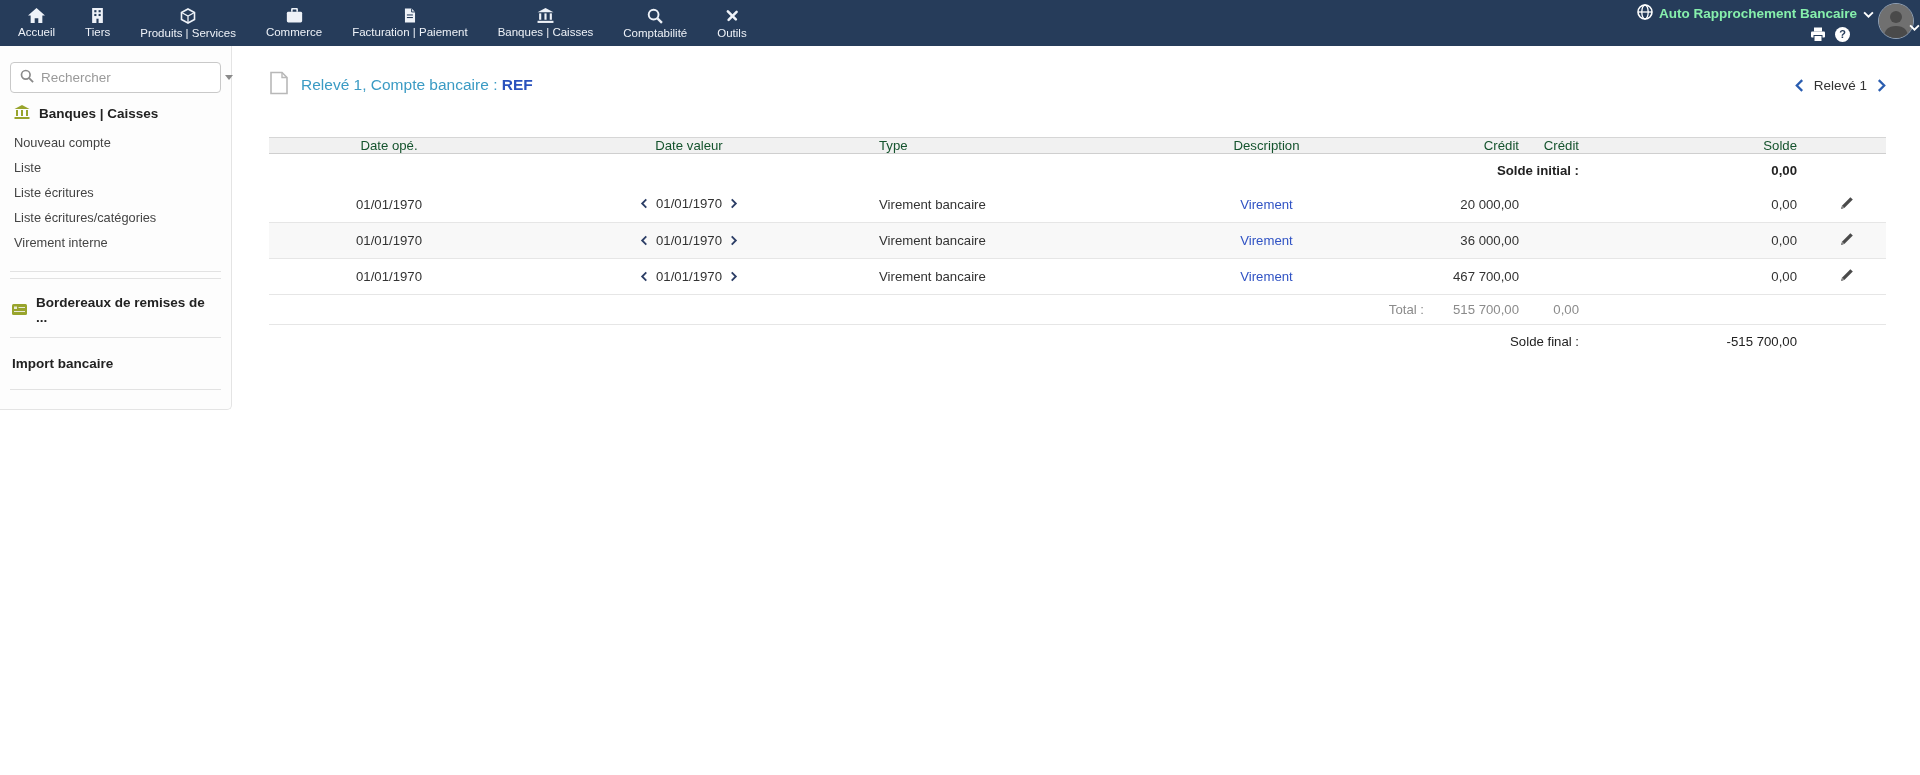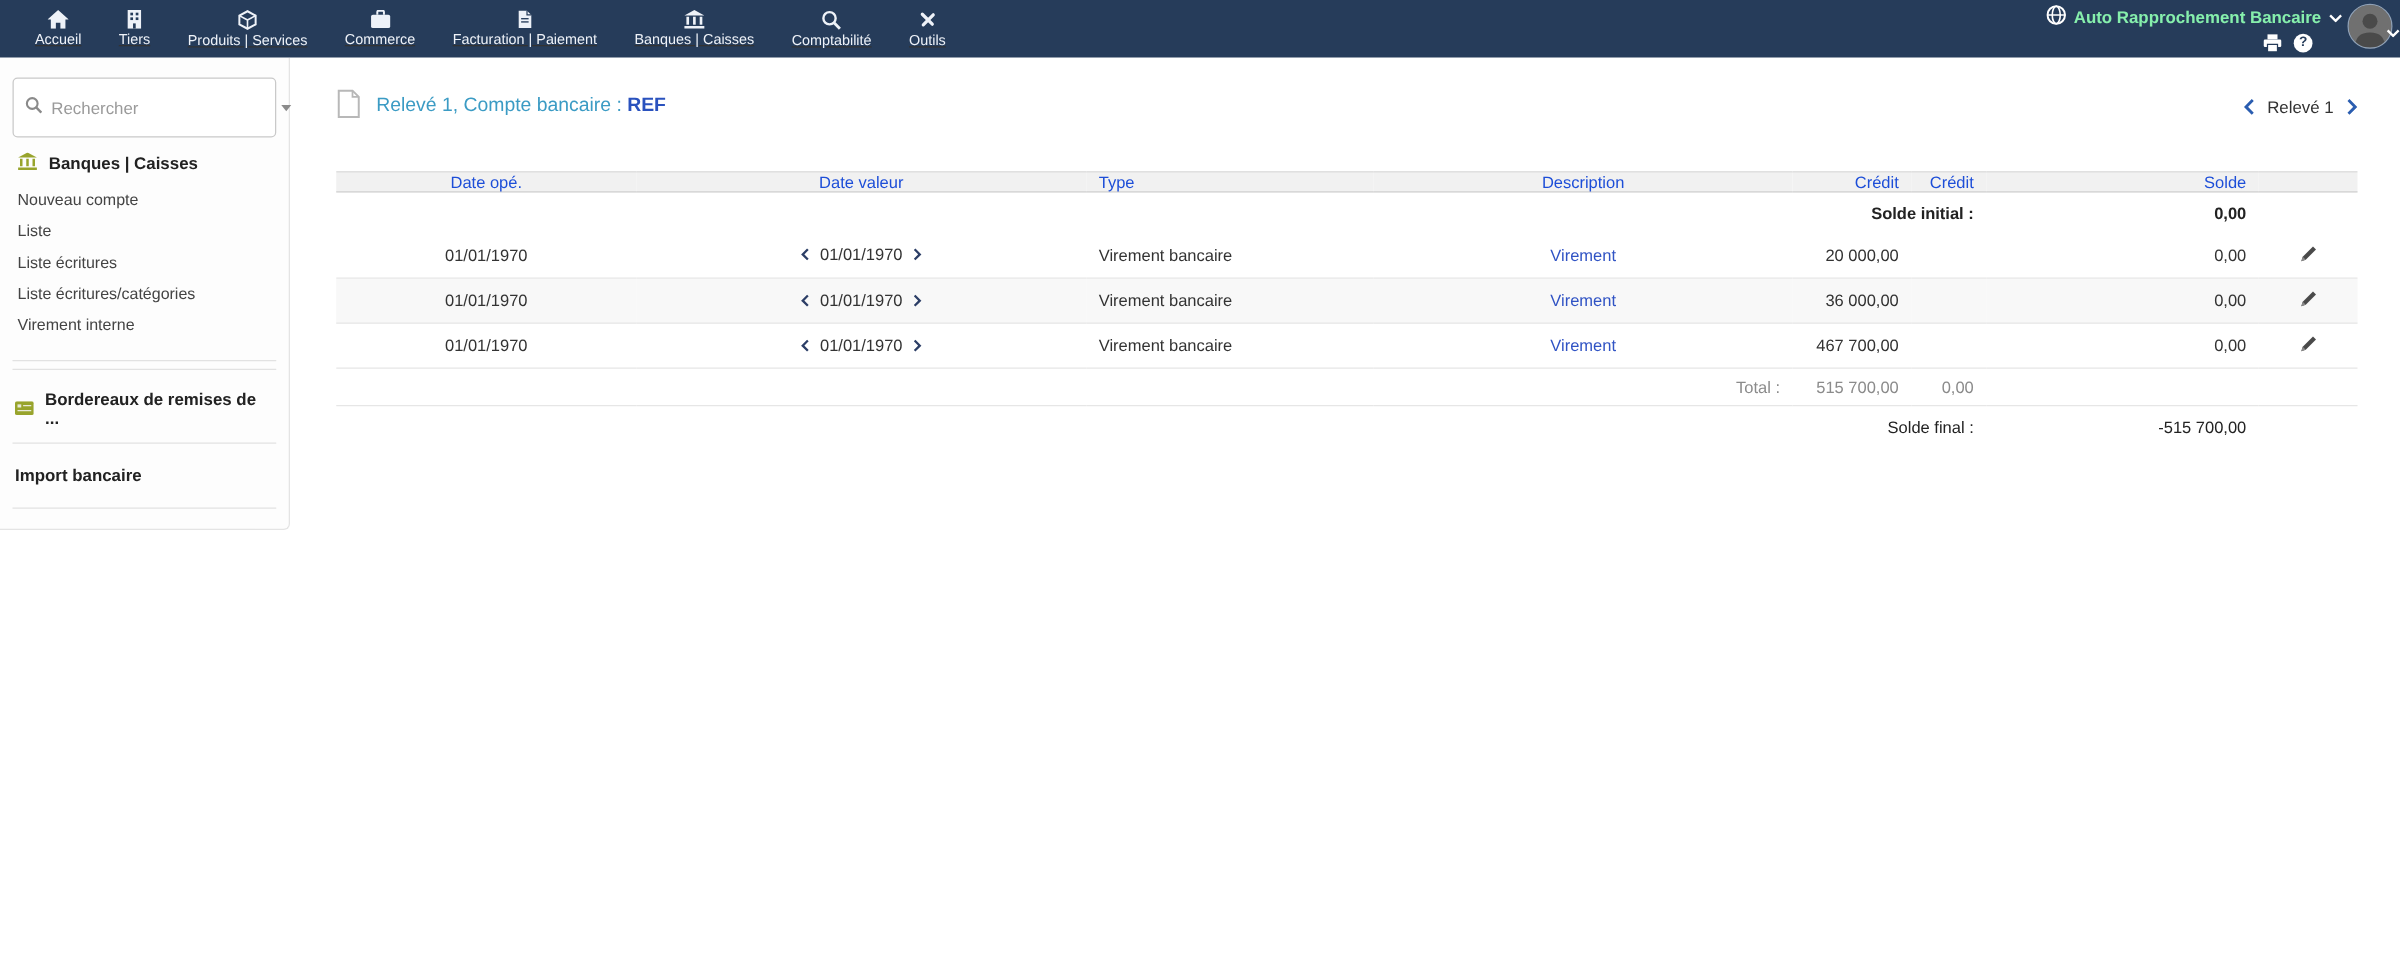--- a/index.html
+++ b/index.html
@@ -1,42 +1,42 @@
 <!DOCTYPE html>
 <html><head>
 <meta charset="utf-8">
 <style>
   * { margin:0; padding:0; box-sizing:border-box; }
   html,body { width:1920px; height:775px; background:#fff; overflow:hidden;
               font-family:"Liberation Sans", sans-serif; color:#333; }
 
   
   .navbar { position:relative; height:46px; background:#263c5a; width:100%; }
-  .nav-menu { display:flex; height:100%; align-items:stretch; padding-left:13px;text-decoration:underline; }
+  .nav-menu { display:flex; height:100%; align-items:stretch; padding-left:3px; }
   .menu-item { display:flex; flex-direction:column; align-items:center; justify-content:center;
                gap:3px; padding:0 15px; cursor:pointer; color:#eef2f8; }
   .menu-item svg { display:block; }
   .menu-item .mlabel { font-size:11.5px; white-space:nowrap; }
   .navbar-right { position:absolute; top:0; right:0; height:100%; padding:4px 46px 0 0; text-align:right; }
   .user-line { display:flex; align-items:center; gap:6px; color:#86efac; font-weight:bold; font-size:13.5px; justify-content:flex-end; }
   .icon-line { display:flex; gap:9px; justify-content:flex-end; margin-top:4px; padding-right:24px; }
   .help-circle { width:15px; height:15px; border-radius:50%; background:#fff; color:#263c5a;
                  font-size:11px; font-weight:bold; line-height:15px; text-align:center; display:inline-block; }
   .avatar { position:absolute; top:3px; right:6px; width:36px; height:36px; border-radius:50%;
             background:#6b6b6b; overflow:hidden; border:1px solid #8fa0b5; }
   .avatar-caret { position:absolute; top:17px; right:0px; }
 
   
   .layout { display:flex; align-items:flex-start; }
 
   
   .sidebar { width:232px; min-height:364px; background:#fdfdfd; border-right:1px solid #e4e4e4;
              border-bottom:1px solid #e4e4e4; border-bottom-right-radius:5px; padding:16px 10px 10px 10px; }
   .search-box { display:flex; align-items:center; gap:7px; border:1px solid #c9c9c9; border-radius:4px;
-                background:#fff; height:48px; padding:0 9px; }
+                background:#fff; height:31px; padding:0 9px; }
   .search-box input { border:none; outline:none; flex:1; font-size:13.5px; color:#444;
                       font-family:"Liberation Sans", sans-serif; background:transparent; }
   .search-box input::placeholder { color:#9a9a9a; }
   .dd-caret { width:0; height:0; border-left:4px solid transparent; border-right:4px solid transparent;
               border-top:5px solid #8a8a8a; }
   .side-section { padding:2px 2px; }
   .section-head { display:flex; align-items:center; gap:9px; font-weight:bold; font-size:13.5px;
                   color:#222; padding:10px 2px 6px 2px; cursor:pointer; }
   .side-items { list-style:none; padding:2px 0 8px 2px; }
   .side-items li { font-size:12.8px; color:#444; padding:5px 0; cursor:pointer; }
@@ -46,21 +46,21 @@
   
   .content { flex:1; padding:24px 34px 0 37px; }
   .title-row { display:flex; align-items:center; gap:12px; height:30px; margin-bottom:37px; }
   .page-title { font-size:15.5px; font-weight:normal; color:#3b9bc4; }
   .page-title .ref { color:#2a52be; font-weight:bold; }
   .pager { margin-left:auto; display:flex; align-items:center; gap:10px; font-size:13.5px; color:#333; }
   .pager .chev { cursor:pointer; display:flex; align-items:center; }
 
   table.bank { width:100%; border-collapse:collapse; table-layout:fixed; font-size:13.2px; }
   thead th { background:#f1f1f1; border-top:1px solid #d6d6d6; border-bottom:1px solid #cfcfcf;
-             height:14px; font-weight:normal; color:#1d4ed8; padding:0 10px; }
+             height:14px; font-weight:normal; color:#14532d; padding:0 10px; }
   td { padding:0 10px; height:36px; vertical-align:middle; }
   .col-c { text-align:center; } .col-l { text-align:left; } .col-r { text-align:right; }
   tr.solde-init td { height:33px; font-weight:bold; color:#222; }
   tr.data-row td { border-bottom:1px solid #e6e6e6; }
   tr.alt td { background:#f8f8f8; }
   .date-val { display:inline-flex; align-items:center; gap:8px; }
   .date-chev { cursor:pointer; display:inline-flex; align-items:center; }
   a.vlink { color:#3053c4; text-decoration:none; cursor:pointer; }
   tr.total-row td { color:#8b8b8b; height:30px; border-bottom:1px solid #e6e6e6; }
   tr.solde-final td { font-weight:normal; color:#222; height:34px; }

